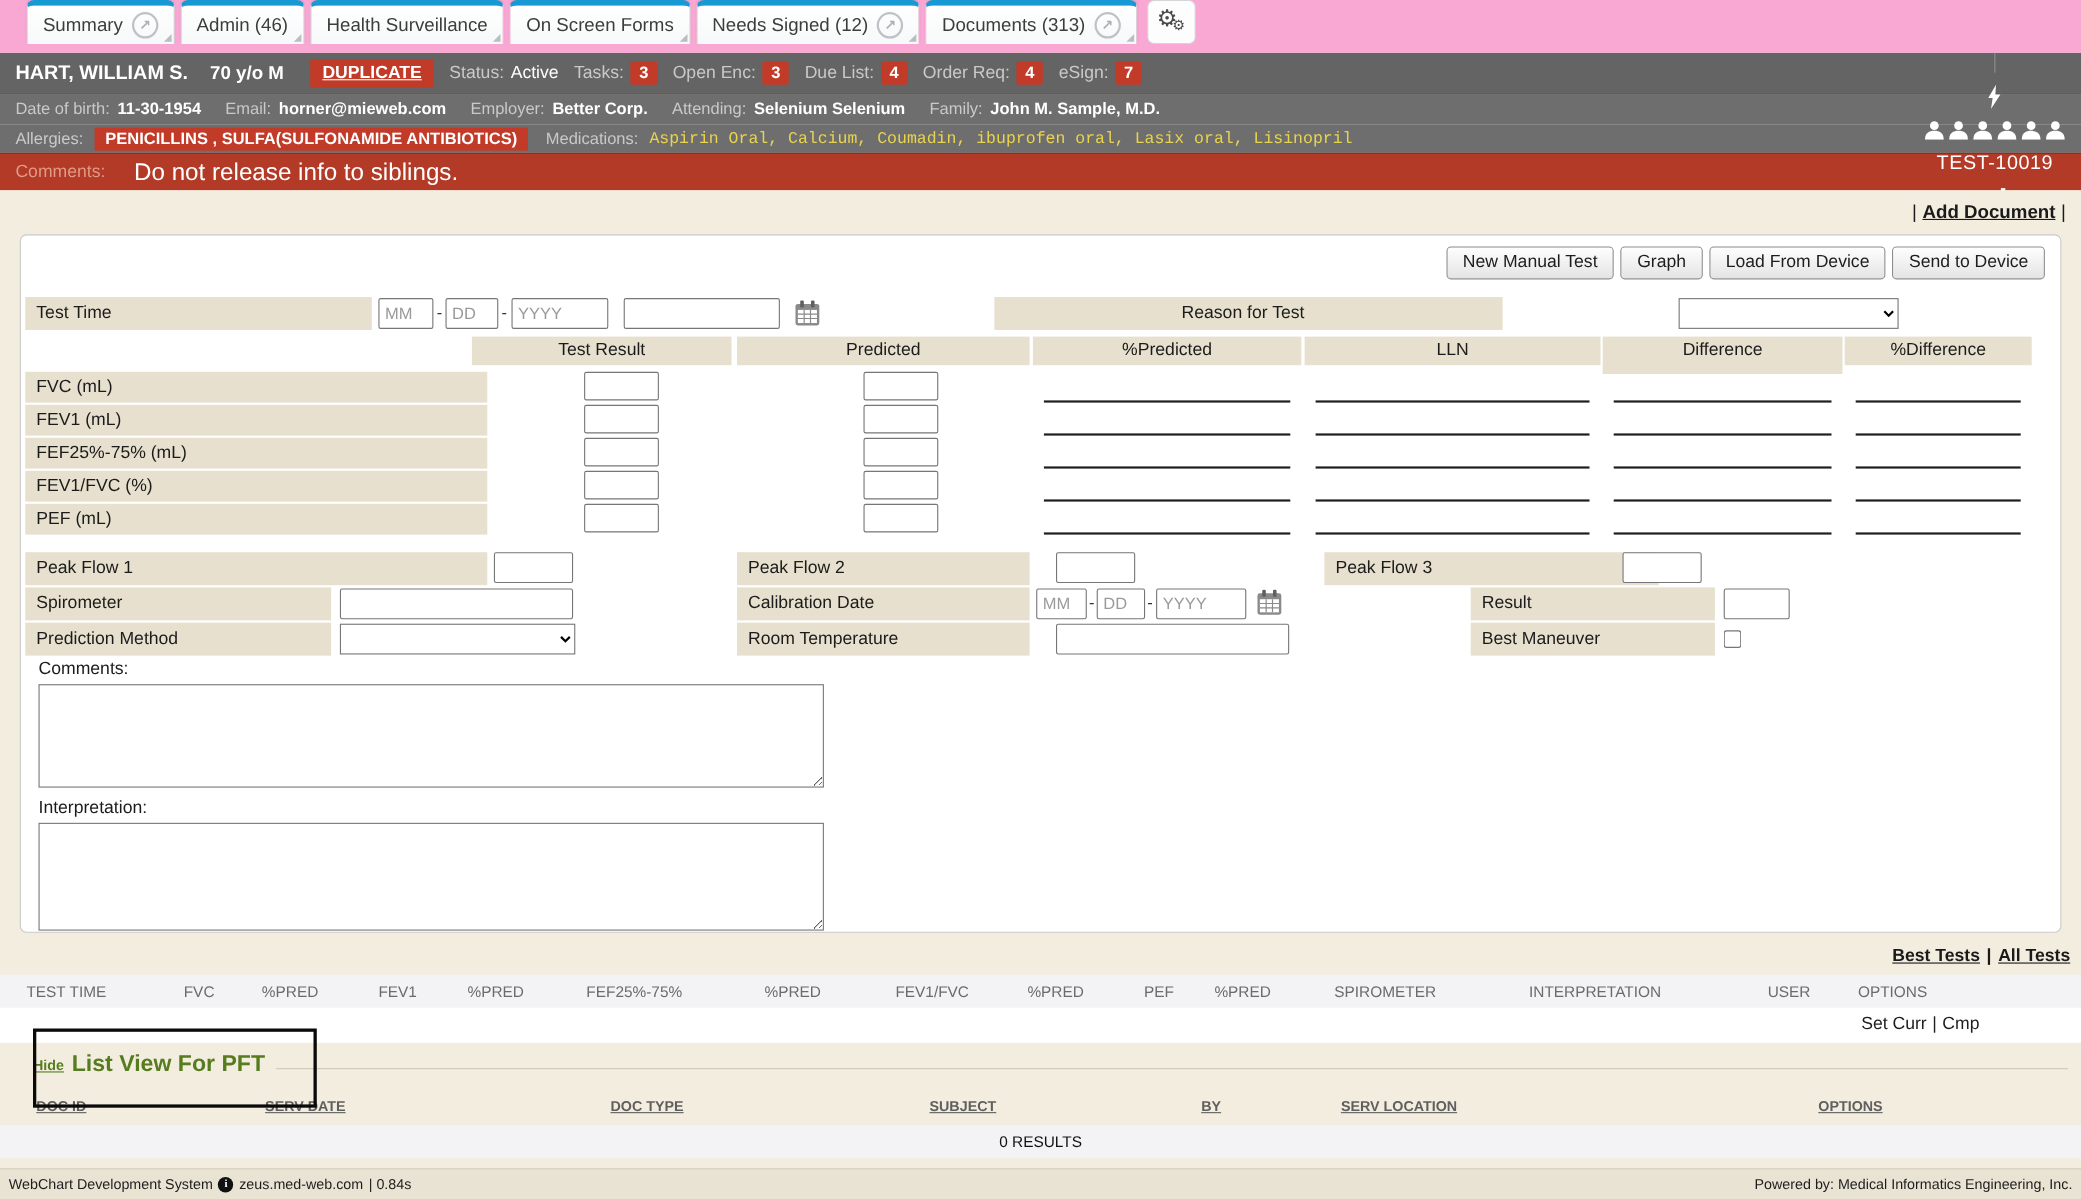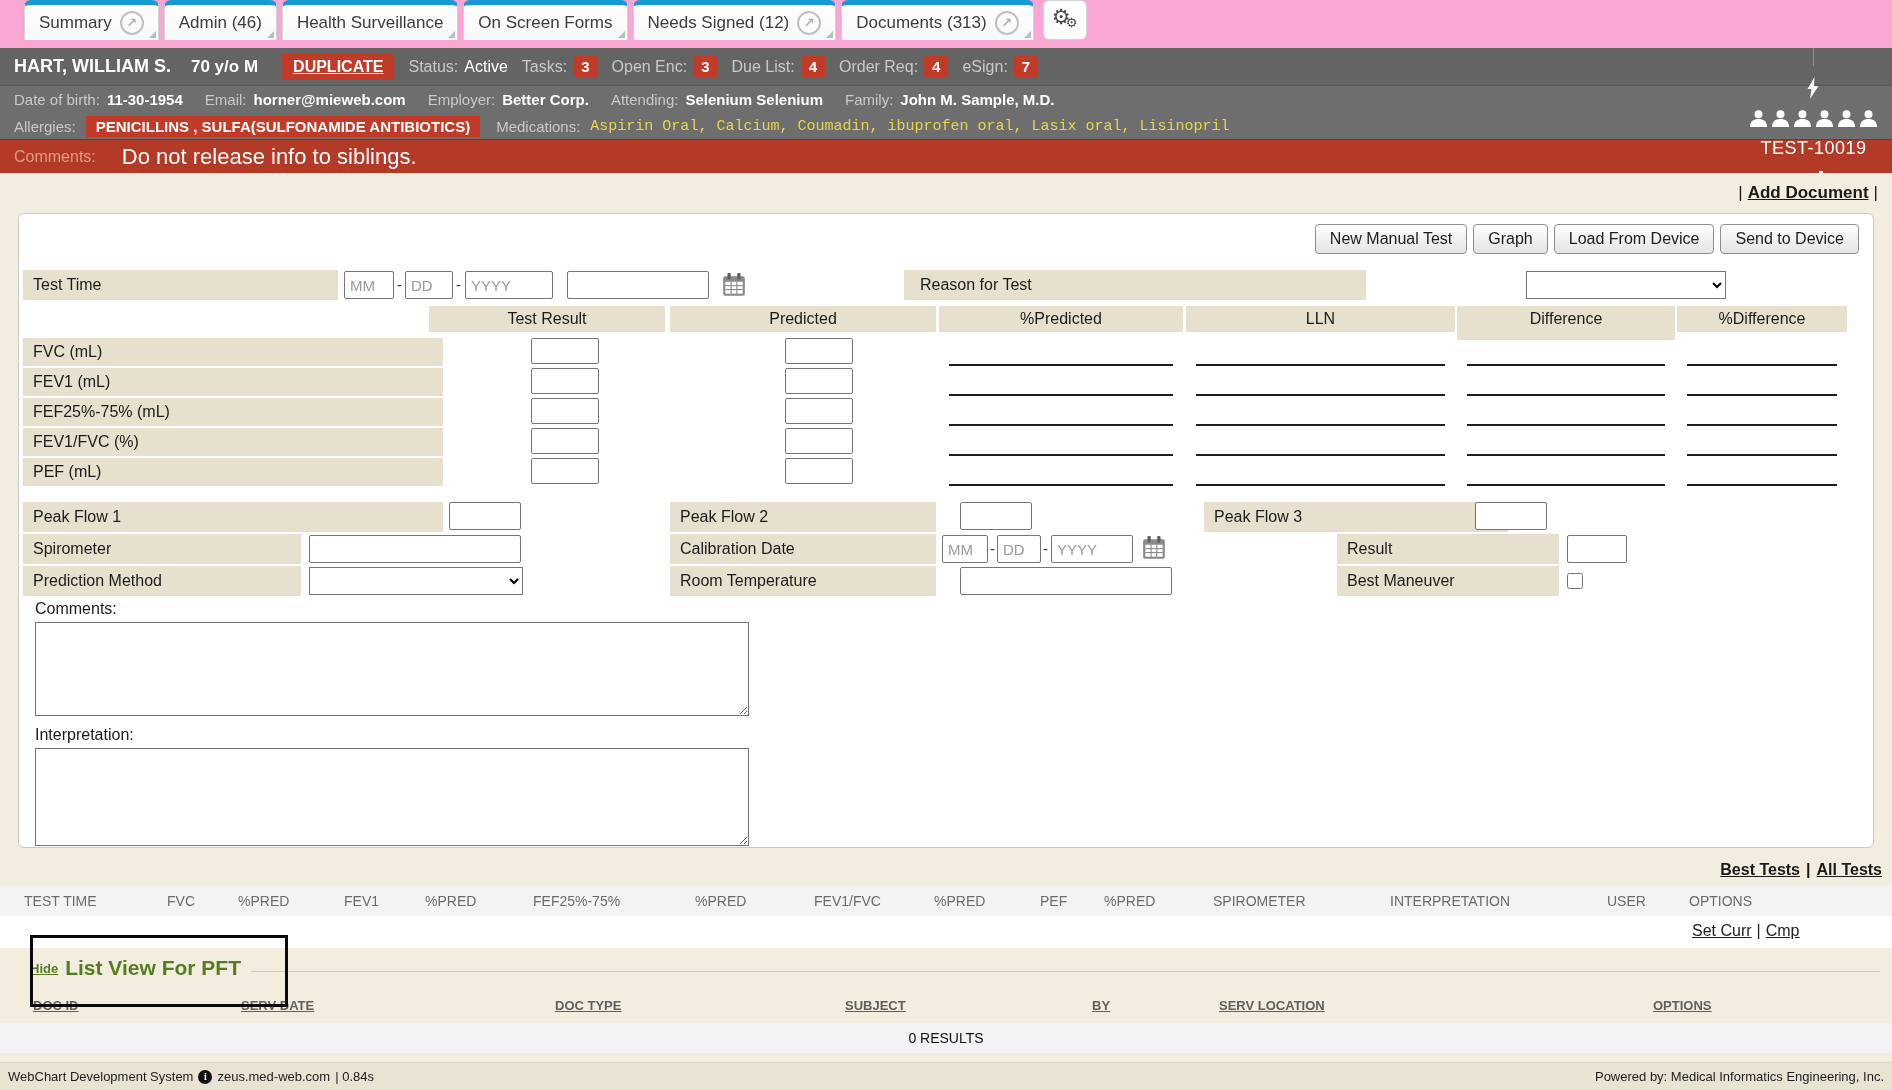--- a/index.html
+++ b/index.html
@@ -55,40 +55,40 @@
   .adddoc { position:absolute; top:10px; right:14px; font-size:17px; color:#1a1a1a; }
   .adddoc a { color:#1a1a1a; font-weight:bold; text-decoration:underline; cursor:pointer; margin:0 5px; }
 
   .panel { position:absolute; left:18px; top:40px; width:1856px; height:635px; background:#fff; border:1px solid #c9c9c9; border-radius:6px; }
   .btnrow { position:absolute; top:10px; right:14px; display:flex; gap:6px; }
   .btn { background:linear-gradient(#fefefe,#e4e4e4); border:1px solid #8e8e8e; border-radius:4px; padding:5px 14px;
          font-size:16px; color:#1d1d1d; font-family:inherit; cursor:pointer; }
 
   .cell { position:absolute; background:#e7e0ce; height:30px; line-height:30px; font-size:16px; color:#1b1b1b; padding-left:10px; }
   .cell.center { text-align:center; padding-left:0; }
-  .cell.right { text-align:left; padding-right:10px; padding-left:16px; }
+  .cell.right { text-align:center; padding-right:10px; padding-left:0; }
   .tin { position:absolute; height:28px; border:1px solid #767676; border-radius:2px; background:#fff; font-size:15px; padding:2px 5px; font-family:inherit; color:#222; }
   .tin::placeholder { color:#9a9a9a; }
   .tin.small { height:26px; }
   .dash { position:absolute; font-size:15px; color:#333; top:5px; }
   .sel { position:absolute; height:28px; border:1px solid #767676; background:#fff; font-family:inherit; font-size:15px; }
   .uline { position:absolute; height:28px; border-bottom:2px solid #1f1f1f; }
   .cal { position:absolute; cursor:pointer; }
   .ta-label { position:absolute; font-size:16px; color:#1b1b1b; }
   .ta { position:absolute; border:1px solid #767676; resize:both; font-family:inherit; font-size:15px; padding:4px; }
   .cbx { position:absolute; width:16px; height:16px; }
 
   .besttests { position:absolute; top:688px; right:10px; font-size:16px; color:#1a1a1a; font-weight:bold; }
   .besttests a { color:#1a1a1a; text-decoration:underline; cursor:pointer; }
   .besttests .p { margin:0 6px; font-weight:bold; }
 
   .res-head { position:absolute; top:713px; left:0; width:1892px; height:30px; background:#f3f3f5; }
   .res-head span { position:absolute; top:7px; font-size:14px; color:#6b6b6b; white-space:nowrap; }
   .res-row { position:absolute; top:743px; left:0; width:1892px; height:32px; background:#ffffff; }
-  .setcurr { position:absolute; left:1692px; top:6px; font-size:16px; color:#1d1d1d;text-decoration:underline; }
+  .setcurr { position:absolute; left:1692px; top:6px; font-size:16px; color:#1d1d1d; }
   .setcurr a { color:#1d1d1d; text-decoration:none; cursor:pointer; }
   .setcurr .p { margin:0 5px; }
 
   .lv-head { position:absolute; left:30px; top:783px; right:12px; display:flex; align-items:center; }
   .lv-hide { color:#567c1f; font-size:13px; font-weight:bold; text-decoration:underline; cursor:pointer; margin-right:7px; }
   .lv-title { color:#567c1f; font-size:21px; font-weight:bold; white-space:nowrap; }
   .lv-line { flex:1; border-top:1px solid #cfc9b6; margin-left:10px; margin-top:6px; }
 
   .doc-head { position:absolute; top:825px; left:0; width:1892px; height:18px; }
   .doc-head a { position:absolute; font-size:13px; font-weight:bold; color:#5f5f5f; text-decoration:underline; cursor:pointer; white-space:nowrap; }

